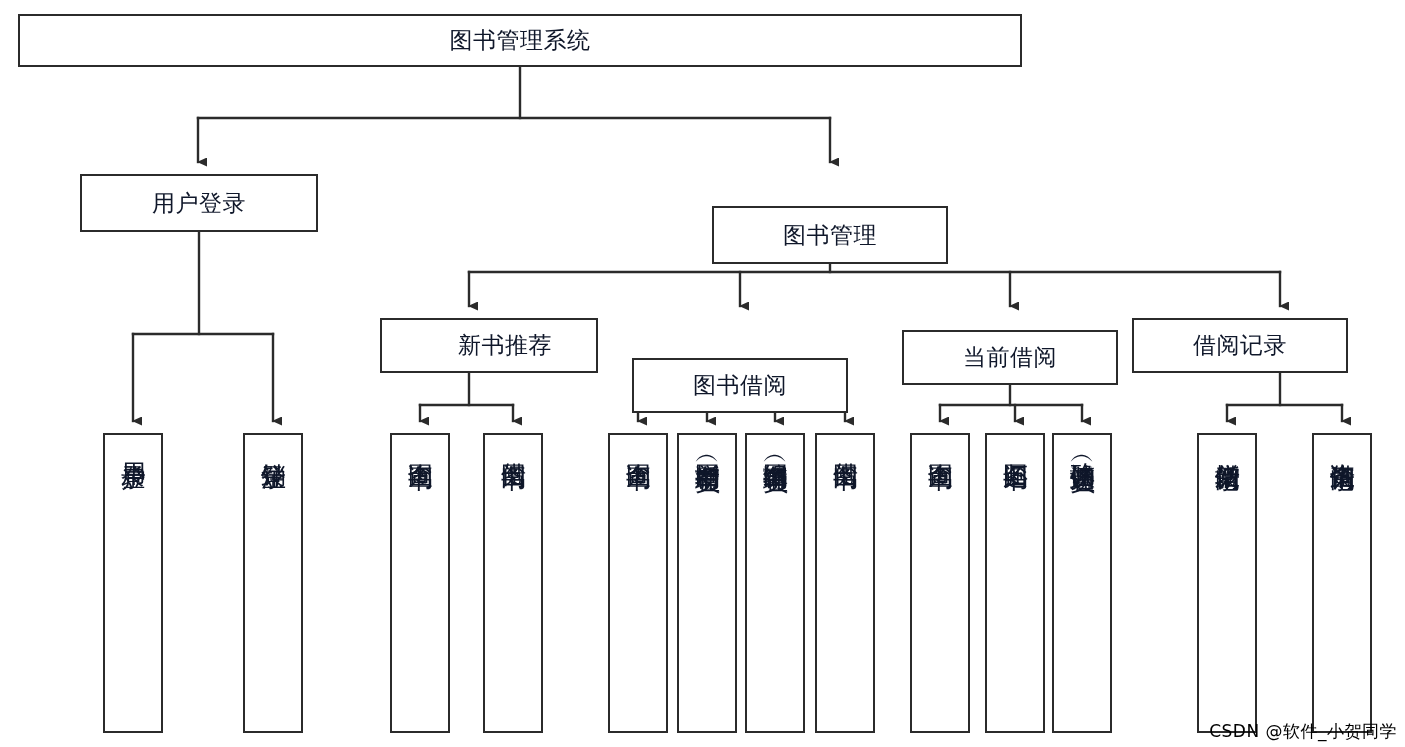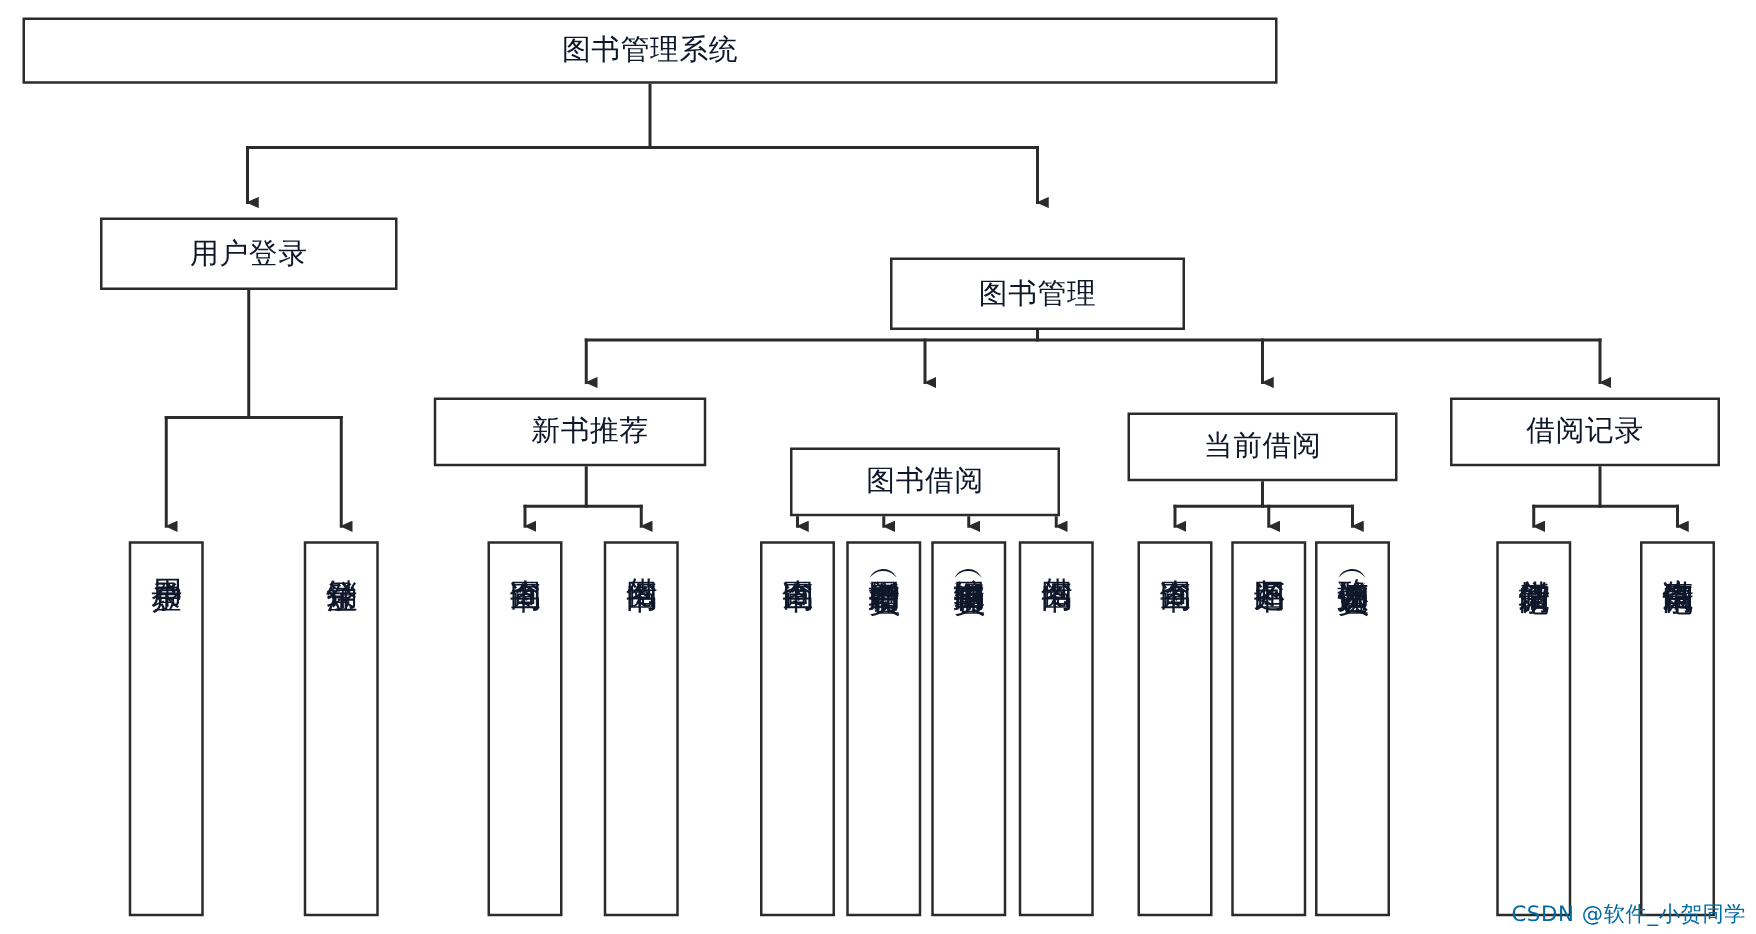--- a/index.html
+++ b/index.html
@@ -59,21 +59,21 @@
     font-size: 25px;
     line-height: 1.12;
     letter-spacing: 1px;
     max-height: 100%;
   }
   #watermark {
     position: absolute;
     right: 8px;
     bottom: 4px;
     font-size: 17px;
-    color: #0369a1;
+    color: #000000;
     letter-spacing: 0.5px;
     white-space: nowrap;
     font-family: "DejaVu Sans", "Liberation Sans", sans-serif;
   }
 </style>
 </head>
 <body>
 
 <div id="diagram-root">
 
@@ -126,30 +126,30 @@
 
   <div id="level2-container">
       <div class="node horizontal" style="left: 80px; top: 174px; width: 238px; height: 58px;">
         <span class="node-label">用户登录</span>
       </div>
       <div class="node horizontal" style="left: 712px; top: 174px; width: 236px; height: 58px; margin-top: 32px;">
         <span class="node-label">图书管理</span>
       </div>
     </div>
   <div id="level3-container">
-      <div class="node horizontal" style="left: 347px; top: 318px; width: 218px; height: 55px; padding-left: 32px;">
+      <div class="node horizontal" style="left: 380px; top: 318px; width: 218px; height: 55px; padding-left: 32px;">
         <span class="node-label">新书推荐</span>
       </div>
       <div class="node horizontal" style="left: 632px; top: 318px; width: 216px; height: 55px; margin-top: 40px;">
         <span class="node-label">图书借阅</span>
       </div>
       <div class="node horizontal" style="left: 902px; top: 330px; width: 216px; height: 55px;">
         <span class="node-label">当前借阅</span>
       </div>
-      <div class="node horizontal" style="left: 1160px; top: 318px; width: 216px; height: 55px;">
+      <div class="node horizontal" style="left: 1132px; top: 318px; width: 216px; height: 55px;">
         <span class="node-label">借阅记录</span>
       </div>
     </div>
   <div id="leaves-container">
       <div class="node vertical" style="left: 103px; top: 433px; width: 60px; height: 300px;">
         <span class="node-label">用户登录</span>
       </div>
       <div class="node vertical" style="left: 243px; top: 433px; width: 60px; height: 300px;">
         <span class="node-label">注销登录</span>
       </div>

